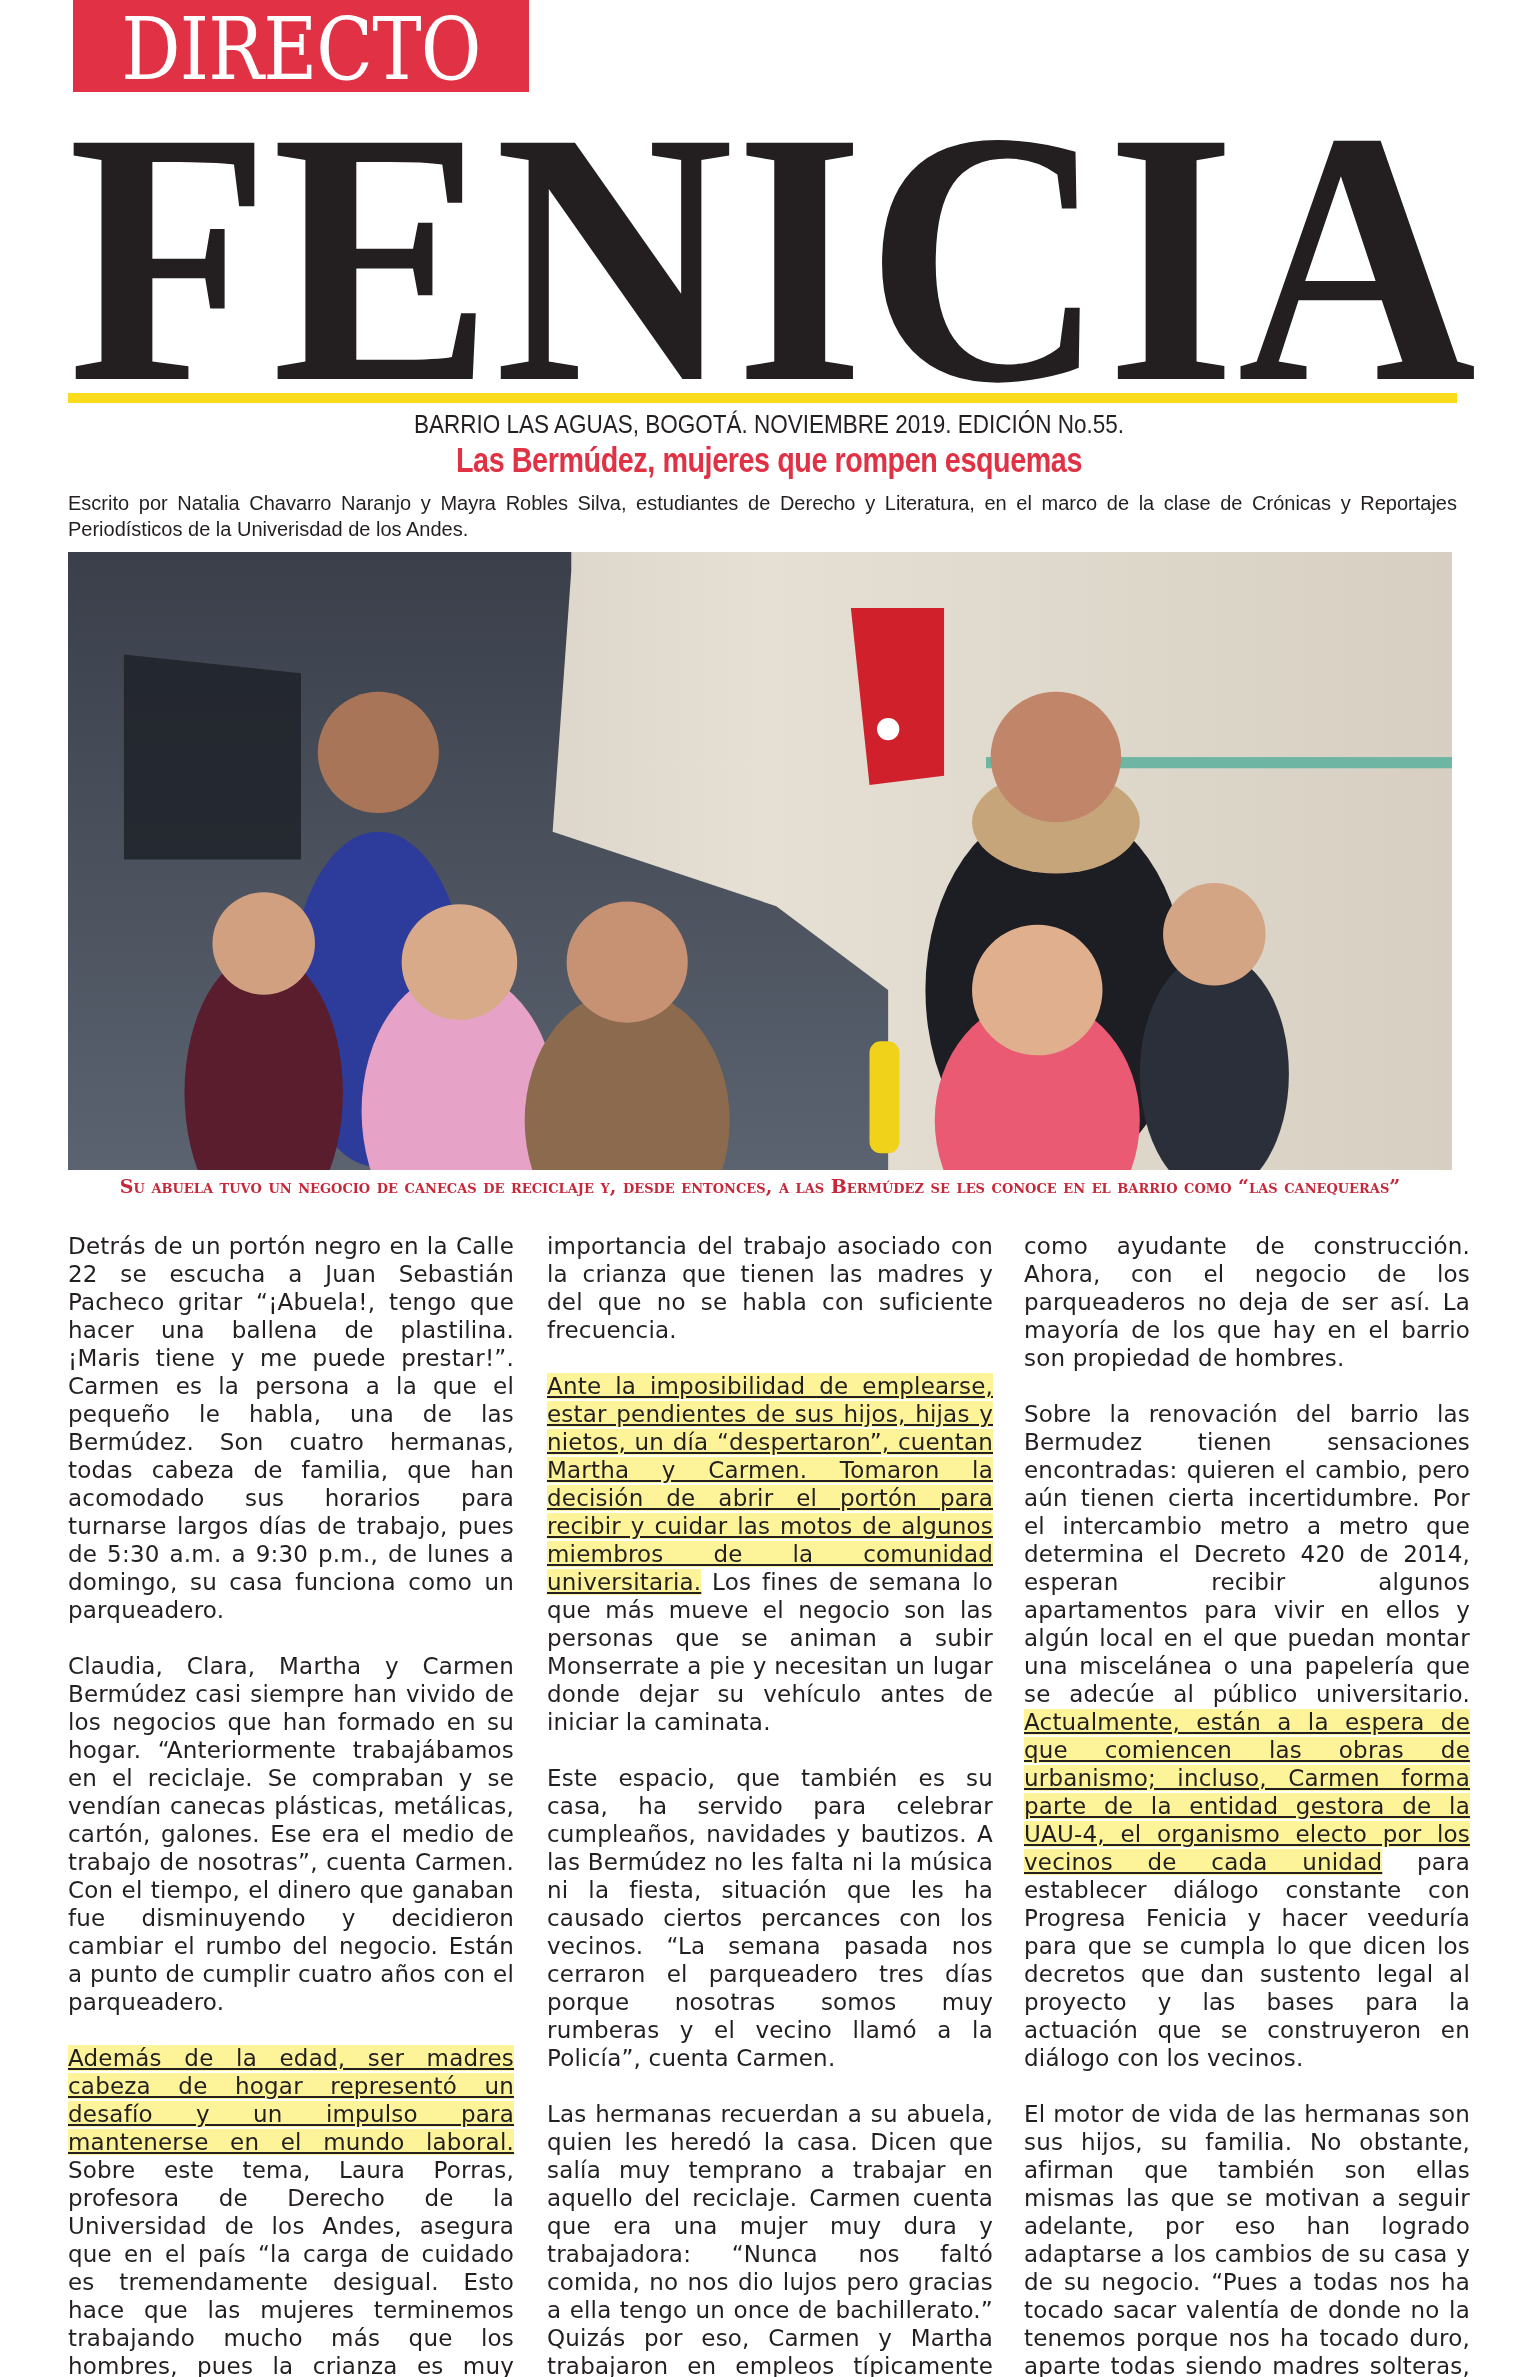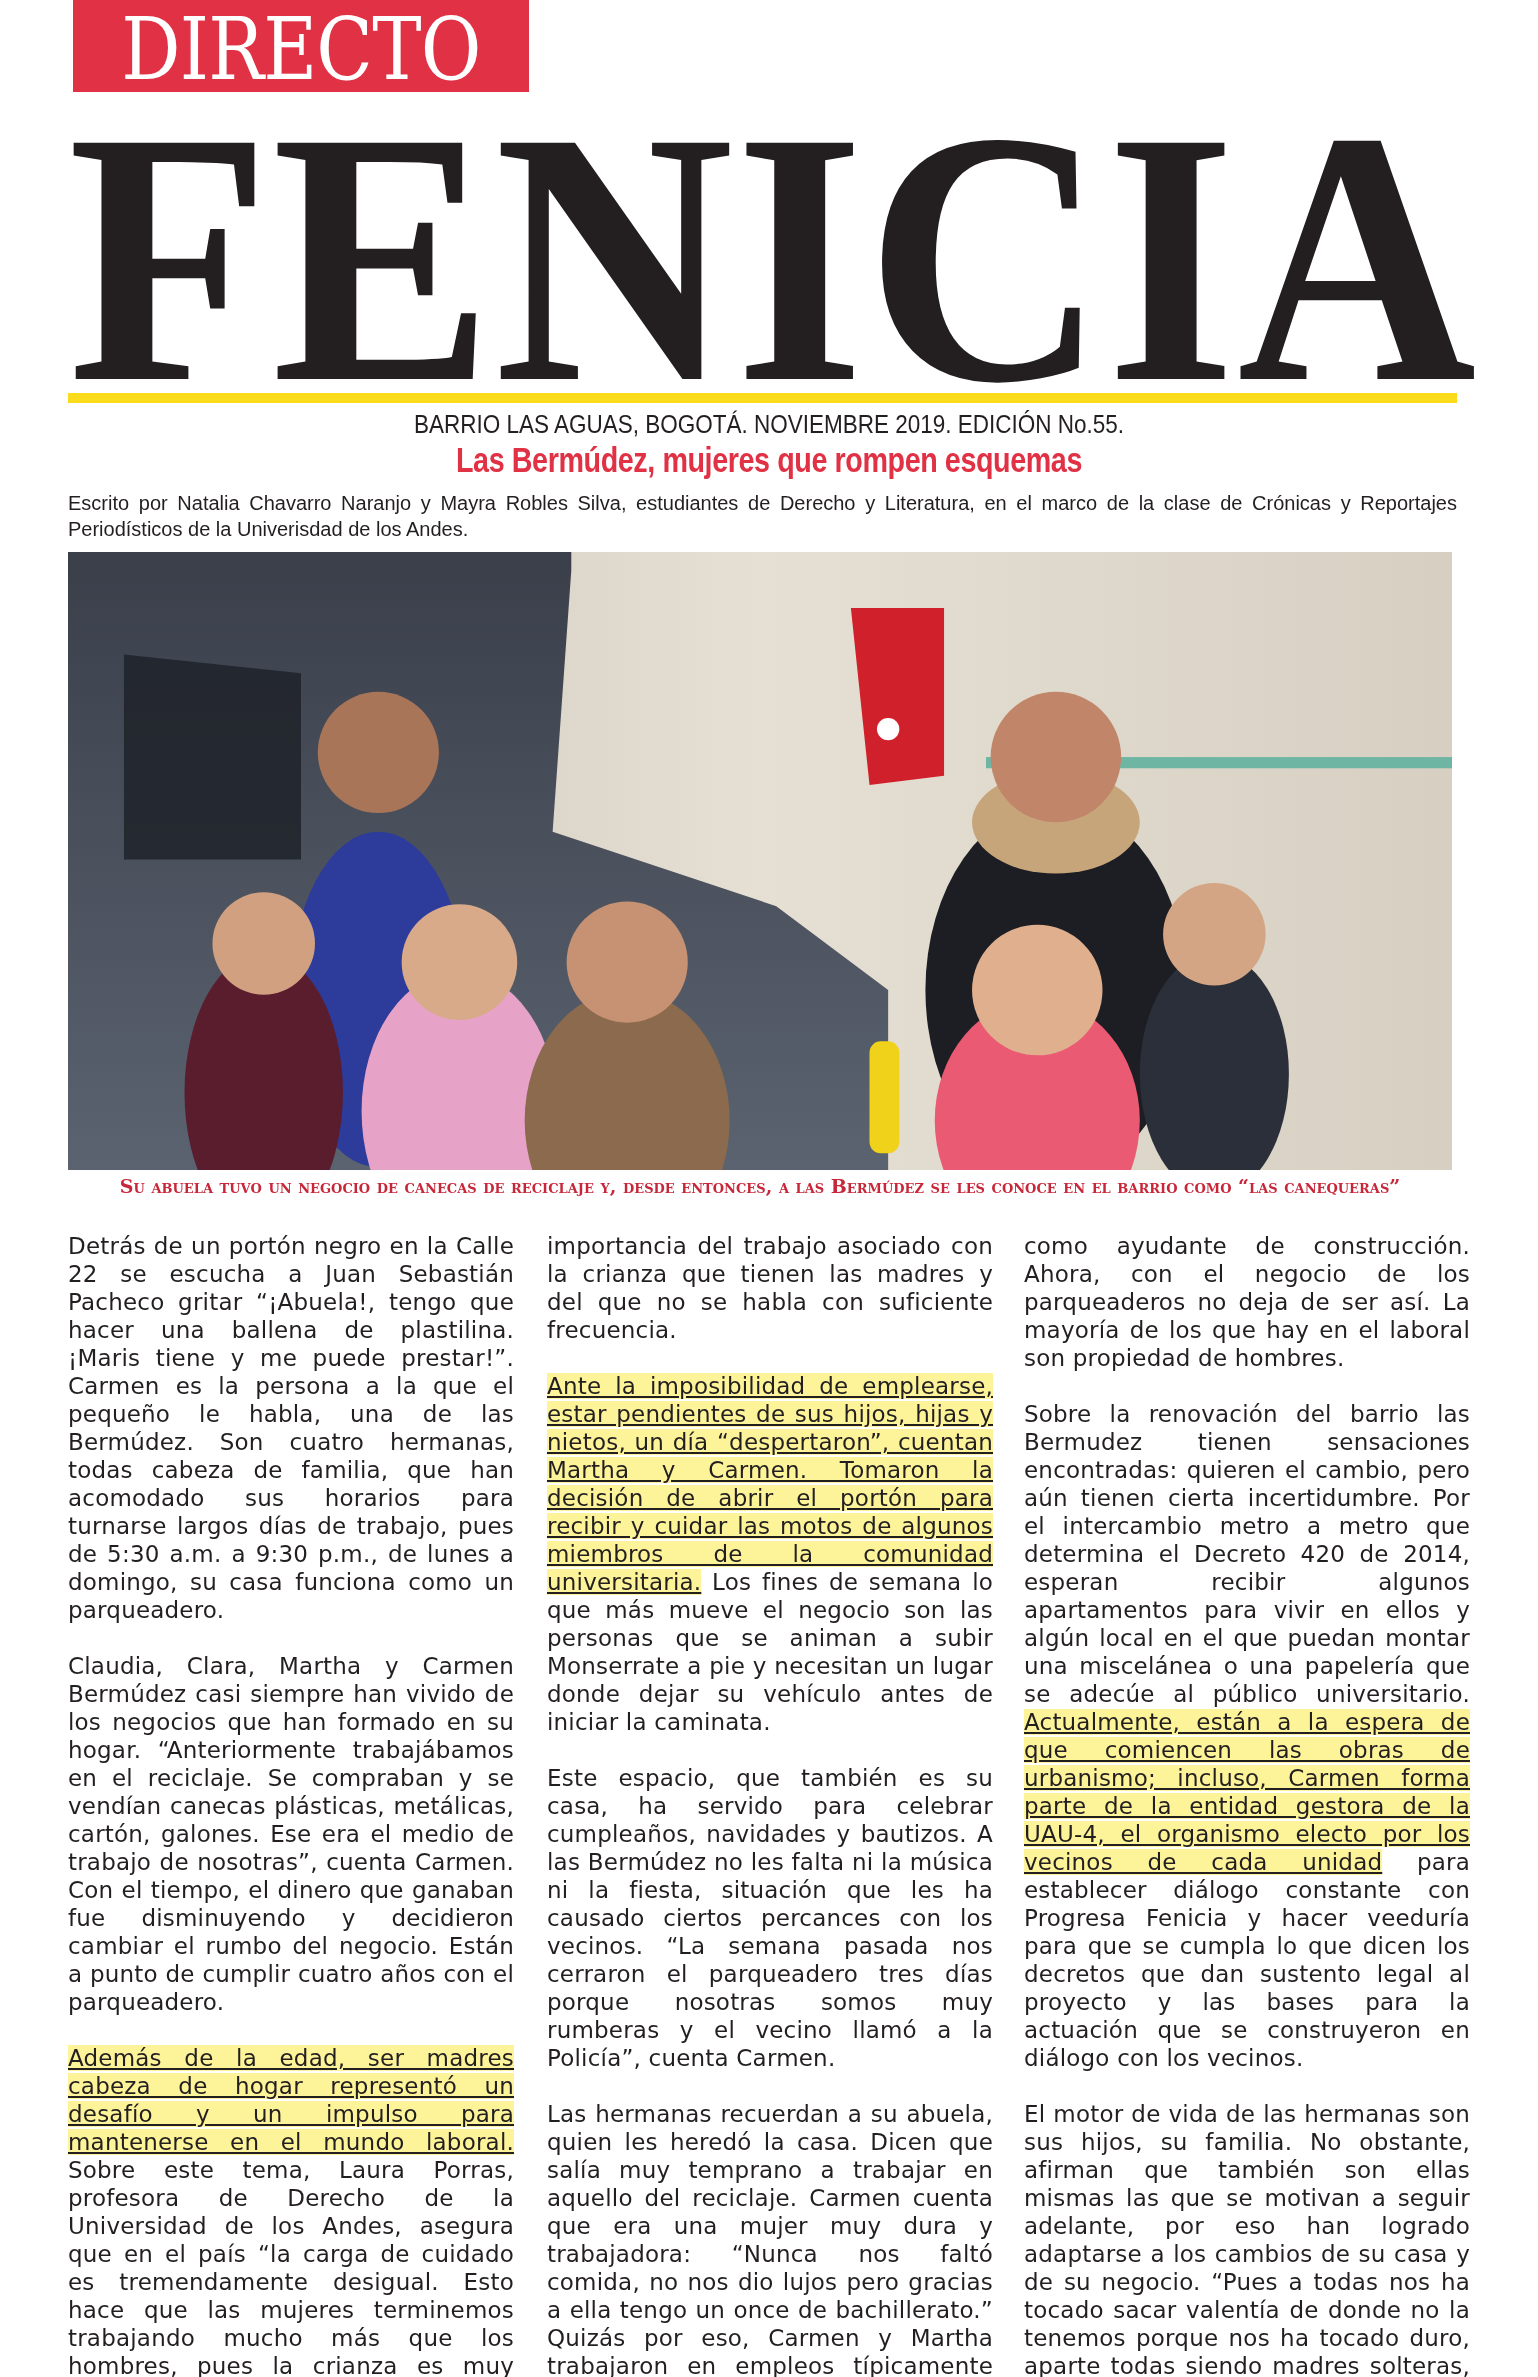--- a/index.html
+++ b/index.html
@@ -97,18 +97,18 @@
       <p><span>Claudia, Clara, Martha y Carmen Bermúdez casi siempre han vivido de los negocios que han formado en su hogar. “Anteriormente trabajábamos en el reciclaje. Se compraban y se vendían canecas plásticas, metálicas, cartón, galones. Ese era el medio de trabajo de nosotras”, cuenta Carmen. Con el tiempo, el dinero que ganaban fue disminuyendo y decidieron cambiar el rumbo del negocio. Están a punto de cumplir cuatro años con el parqueadero.</span></p>
       <p><span class="hl">Además de la edad, ser madres cabeza de hogar representó un desafío y un impulso para mantenerse en el mundo laboral.</span><span> Sobre este tema, Laura Porras, profesora de Derecho de la Universidad de los Andes, asegura que en el país “la carga de cuidado es tremendamente desigual. Esto hace que las mujeres terminemos trabajando mucho más que los hombres, pues la crianza es muy demandante física e intelectualmente”. También explica que es importante comenzar a reconocer la</span></p>
     </div>
   <div class="col c2">
       <p><span>importancia del trabajo asociado con la crianza que tienen las madres y del que no se habla con suficiente frecuencia.</span></p>
       <p><span class="hl">Ante la imposibilidad de emplearse, estar pendientes de sus hijos, hijas y nietos, un día “despertaron”, cuentan Martha y Carmen. Tomaron la decisión de abrir el portón para recibir y cuidar las motos de algunos miembros de la comunidad universitaria.</span><span> Los fines de semana lo que más mueve el negocio son las personas que se animan a subir Monserrate a pie y necesitan un lugar donde dejar su vehículo antes de iniciar la caminata.</span></p>
       <p><span>Este espacio, que también es su casa, ha servido para celebrar cumpleaños, navidades y bautizos. A las Bermúdez no les falta ni la música ni la fiesta, situación que les ha causado ciertos percances con los vecinos. “La semana pasada nos cerraron el parqueadero tres días porque nosotras somos muy rumberas y el vecino llamó a la Policía”, cuenta Carmen.</span></p>
       <p><span>Las hermanas recuerdan a su abuela, quien les heredó la casa. Dicen que salía muy temprano a trabajar en aquello del reciclaje. Carmen cuenta que era una mujer muy dura y trabajadora: “Nunca nos faltó comida, no nos dio lujos pero gracias a ella tengo un once de bachillerato.” Quizás por eso, Carmen y Martha trabajaron en empleos típicamente ejercidos por hombres. Carmen como la primera islera en las bombas de gasolina en Bogotá y Martha</span></p>
     </div>
   <div class="col c3">
-      <p><span>como ayudante de construcción. Ahora, con el negocio de los parqueaderos no deja de ser así. La mayoría de los que hay en el laboral son propiedad de hombres.</span></p>
+      <p><span>como ayudante de construcción. Ahora, con el negocio de los parqueaderos no deja de ser así. La mayoría de los que hay en el barrio son propiedad de hombres.</span></p>
       <p><span>Sobre la renovación del barrio las Bermudez tienen sensaciones encontradas: quieren el cambio, pero aún tienen cierta incertidumbre. Por el intercambio metro a metro que determina el Decreto 420 de 2014, esperan recibir algunos apartamentos para vivir en ellos y algún local en el que puedan montar una miscelánea o una papelería que se adecúe al público universitario. </span><span class="hl">Actualmente, están a la espera de que comiencen las obras de urbanismo; incluso, Carmen forma parte de la entidad gestora de la UAU-4, el organismo electo por los vecinos de cada unidad</span><span> para establecer diálogo constante con Progresa Fenicia y hacer veeduría para que se cumpla lo que dicen los decretos que dan sustento legal al proyecto y las bases para la actuación que se construyeron en diálogo con los vecinos.</span></p>
       <p><span>El motor de vida de las hermanas son sus hijos, su familia. No obstante, afirman que también son ellas mismas las que se motivan a seguir adelante, por eso han logrado adaptarse a los cambios de su casa y de su negocio. “Pues a todas nos ha tocado sacar valentía de donde no la tenemos porque nos ha tocado duro, aparte todas siendo madres solteras, nos toca sacar a nuestros hijos adelante. Qué más valentía que esa.” dice Carmen.</span></p>
     </div>
 </div>
 
 
 </body></html>

